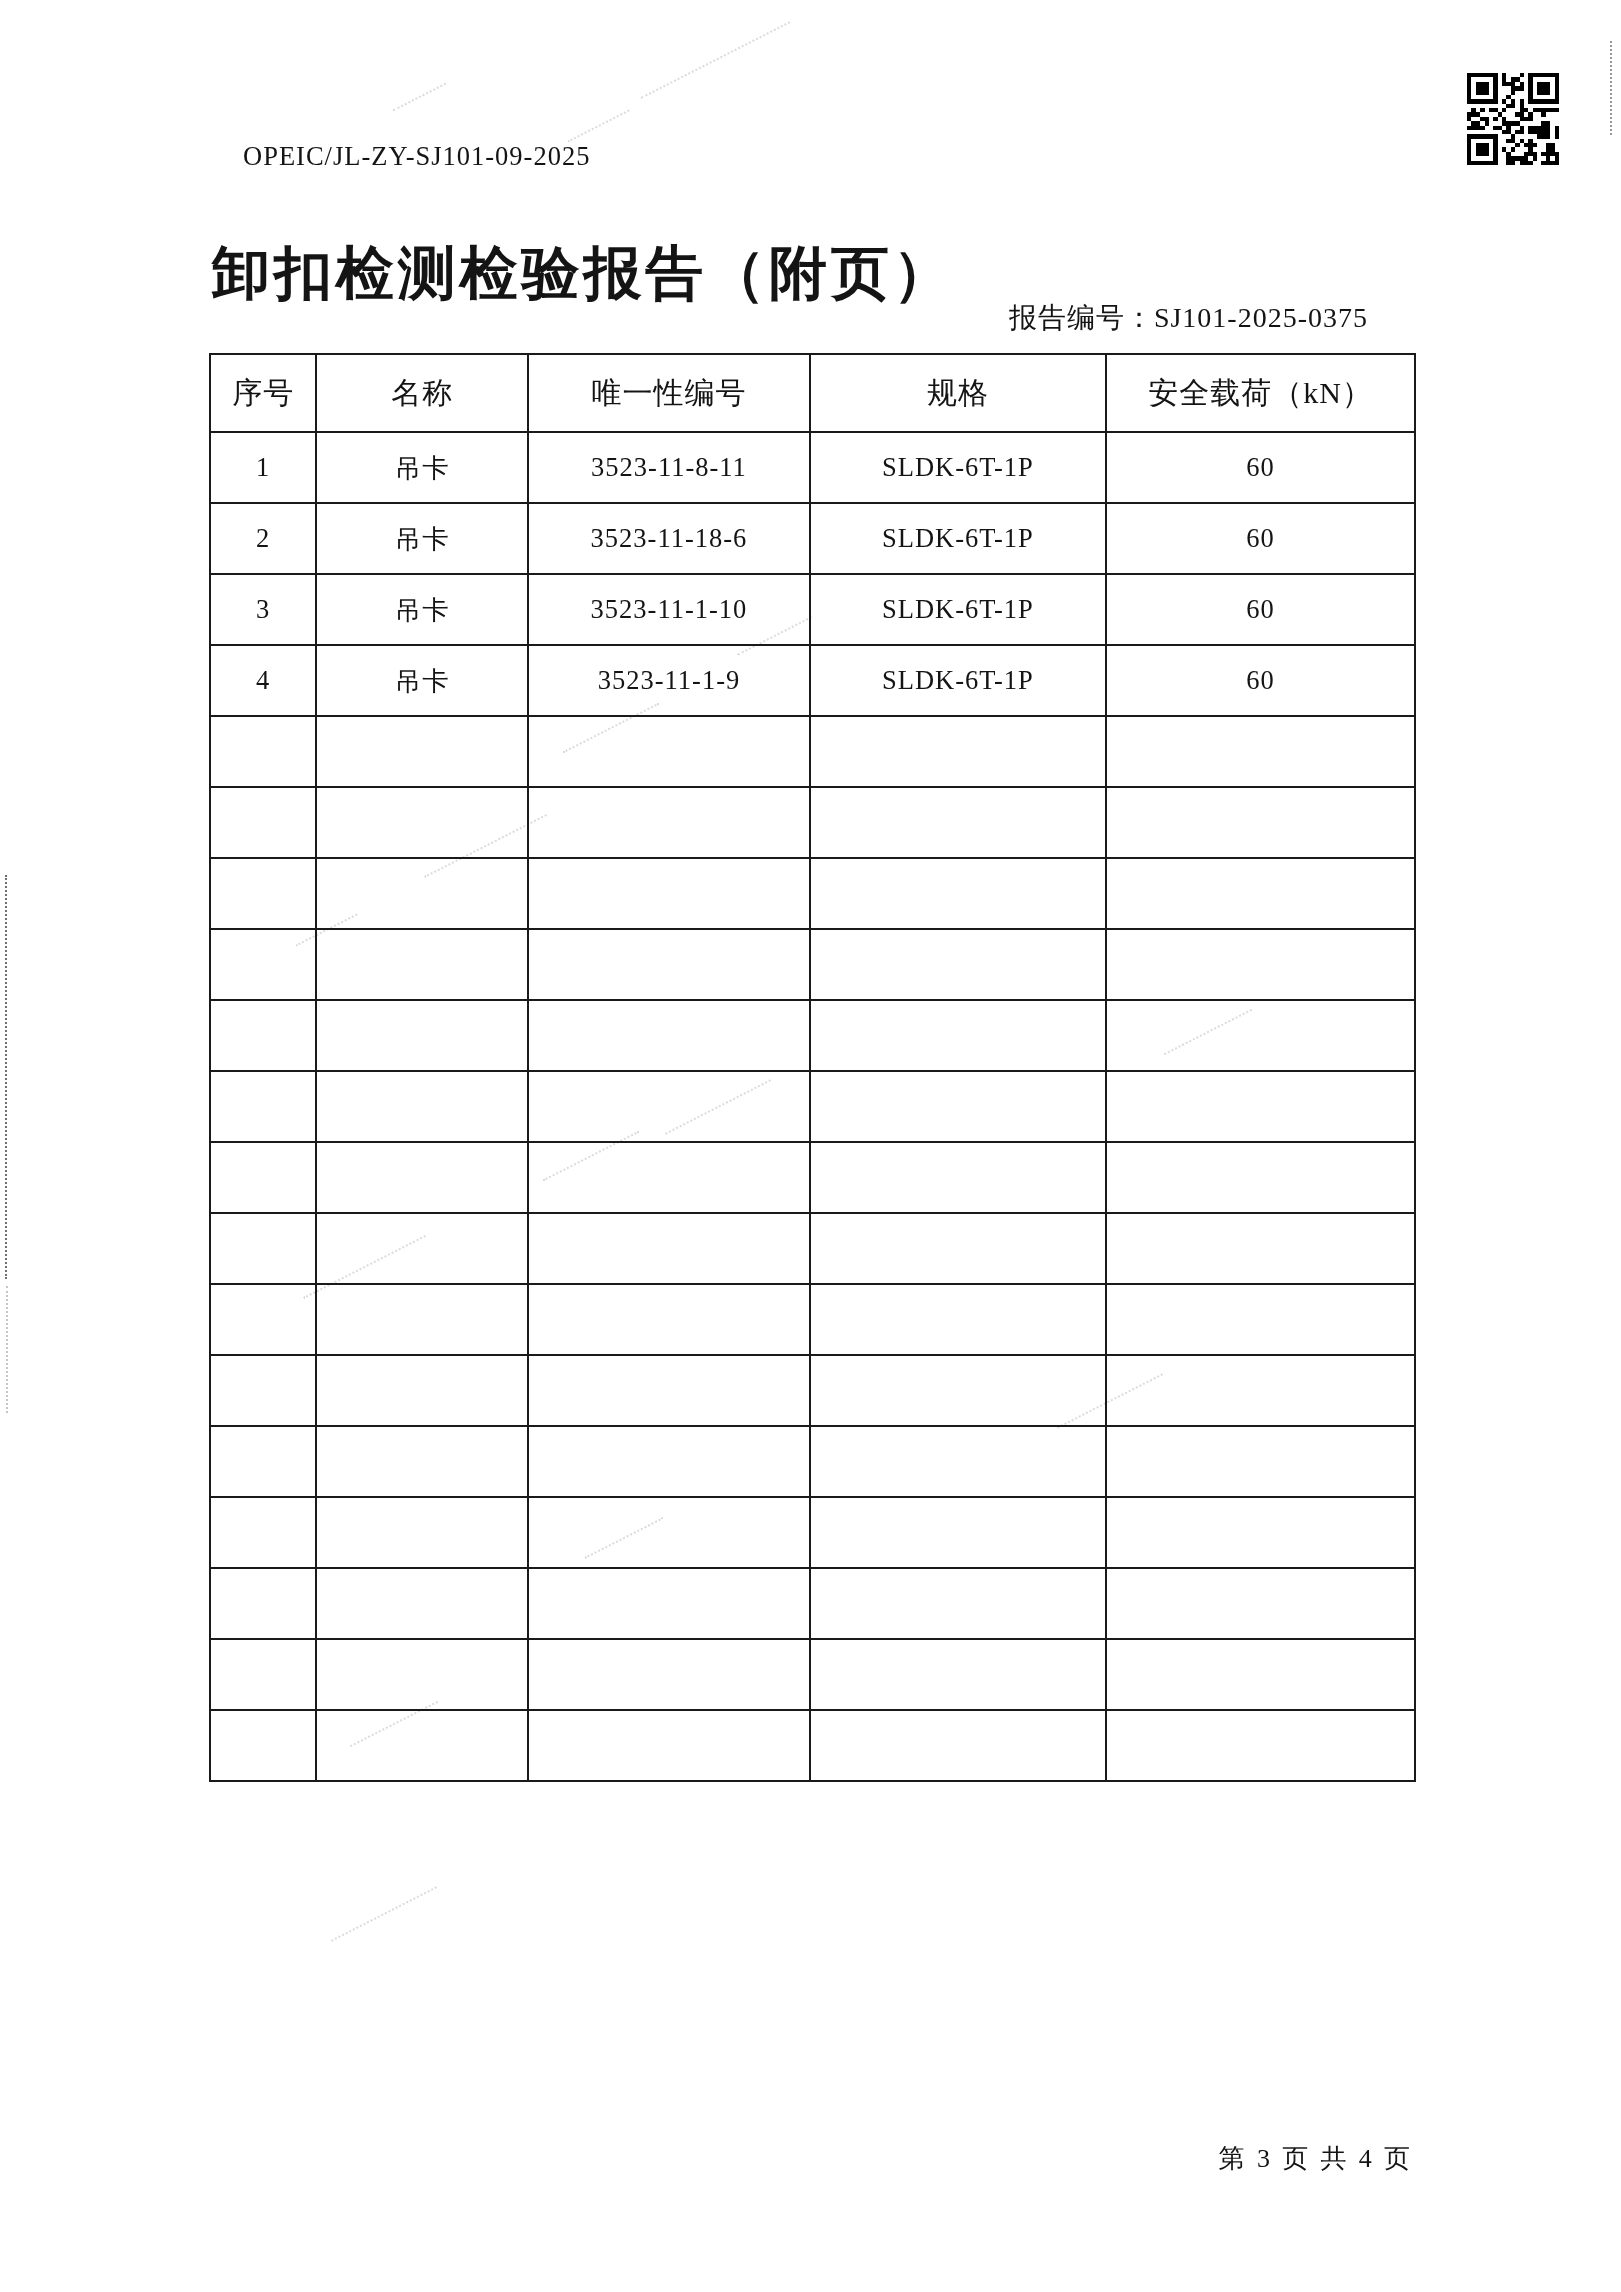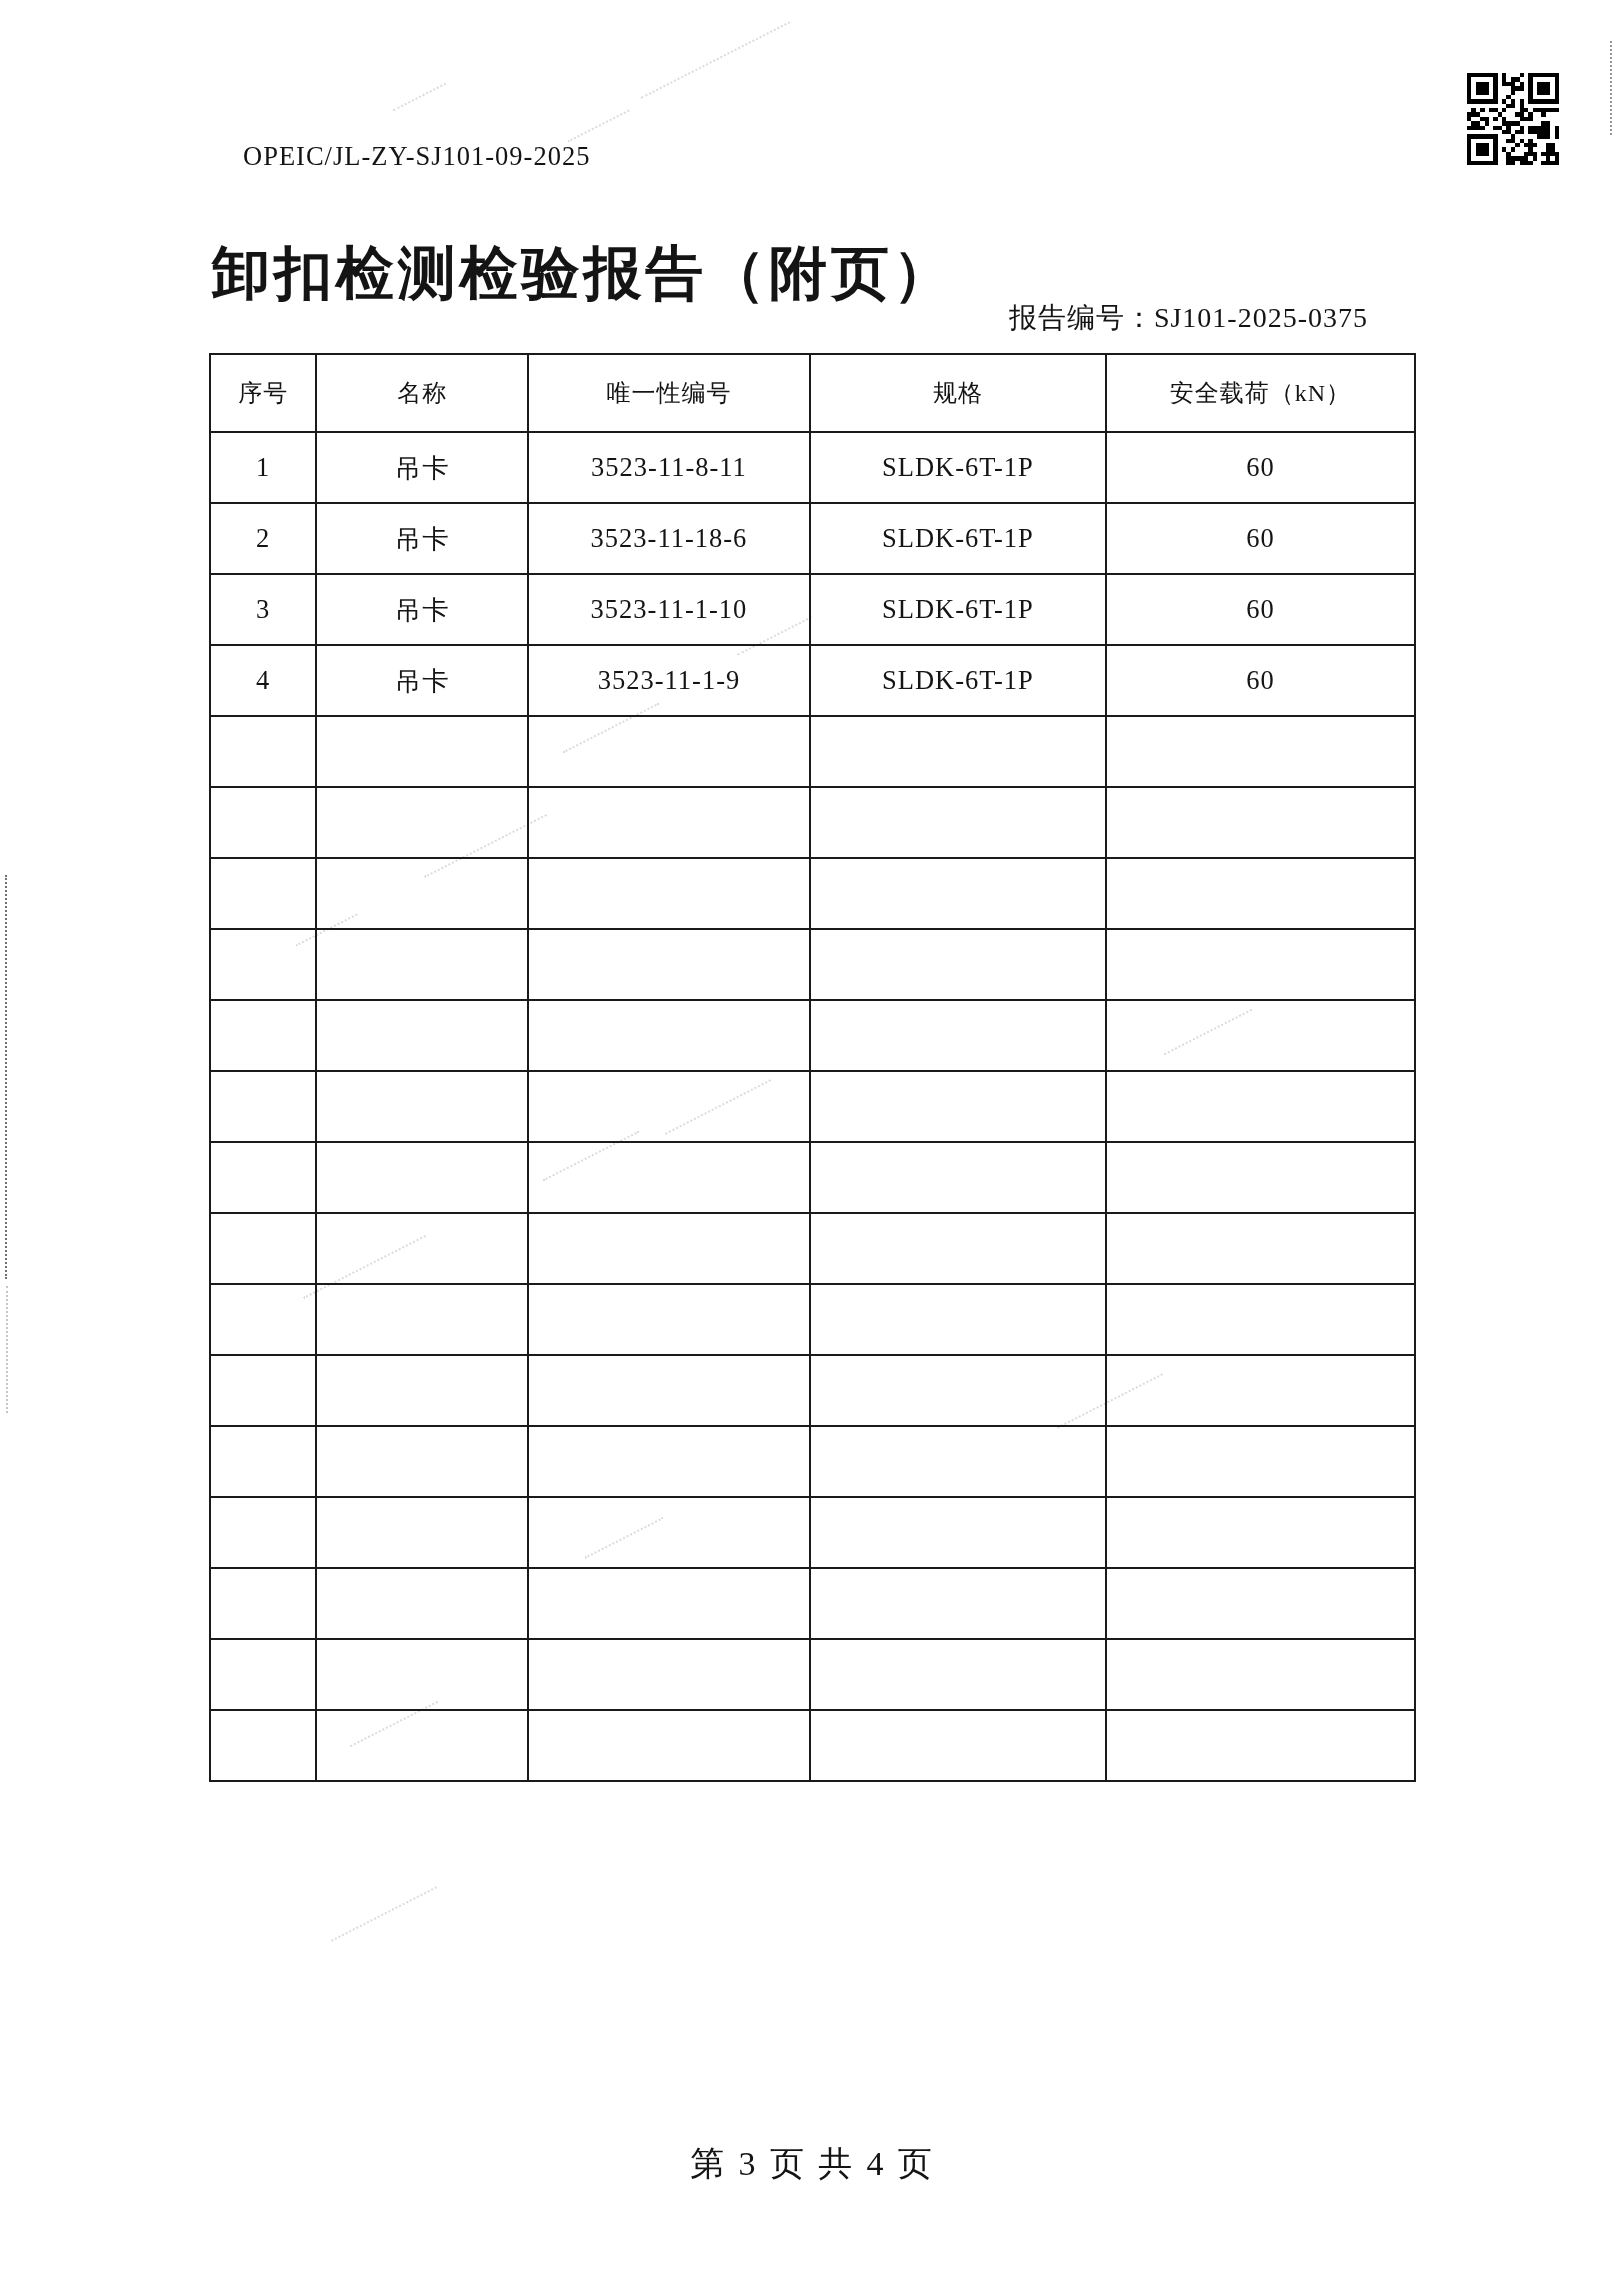--- a/index.html
+++ b/index.html
@@ -35,25 +35,25 @@
     border-collapse:collapse;table-layout:fixed;width:1207px;
     border:2.9px solid #151515;
   }
   table.main th,table.main td{
     border:2px solid #1a1a1a;
     text-align:center;vertical-align:middle;
     font-size:26.5px;font-weight:normal;
     padding:0;overflow:hidden;white-space:nowrap;
     letter-spacing:1px;
   }
-  table.main thead th{height:76px;font-size:24px;}
+  table.main thead th{height:76px;font-size:30px;}
   table.main tbody td{height:69px;}
   .page-footer{
     position:absolute;left:212px;top:2141px;width:1201px;
-    text-align:center;font-size:34px;letter-spacing:2.9px;white-space:nowrap;
+    text-align:right;font-size:26px;letter-spacing:2.9px;white-space:nowrap;
   }
   
   .trail{
     position:absolute;height:0;
     border-top:2px dotted #8f979d;
     opacity:.33;transform:rotate(-27deg);
   }
   .edge-v{
     position:absolute;width:0;
     border-left:2.9px dotted #3c4146;

